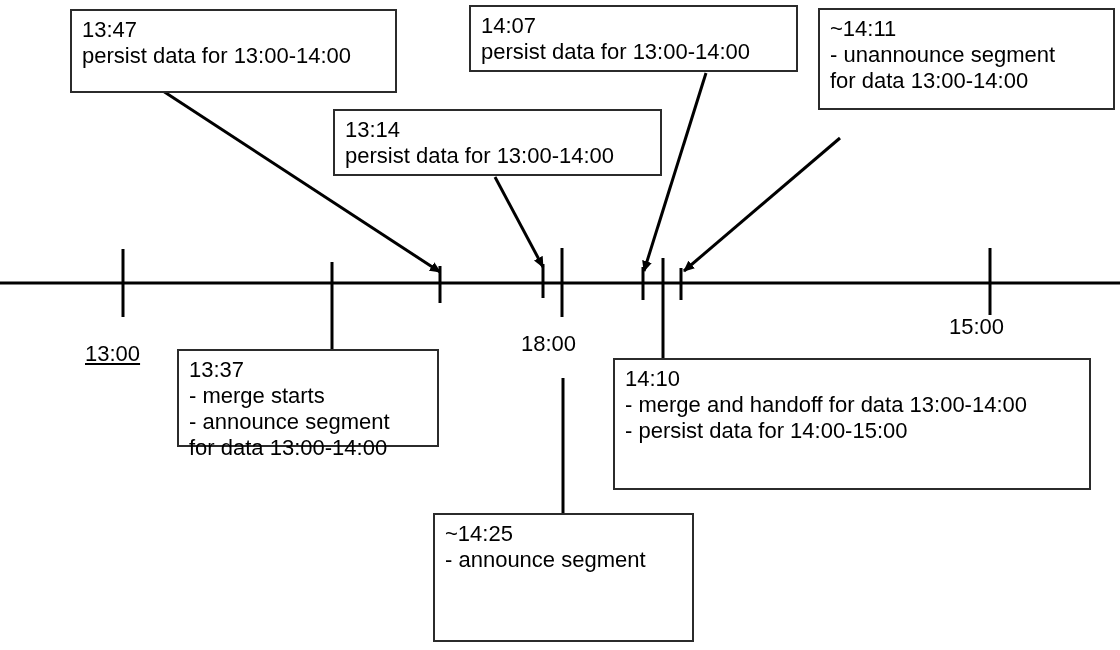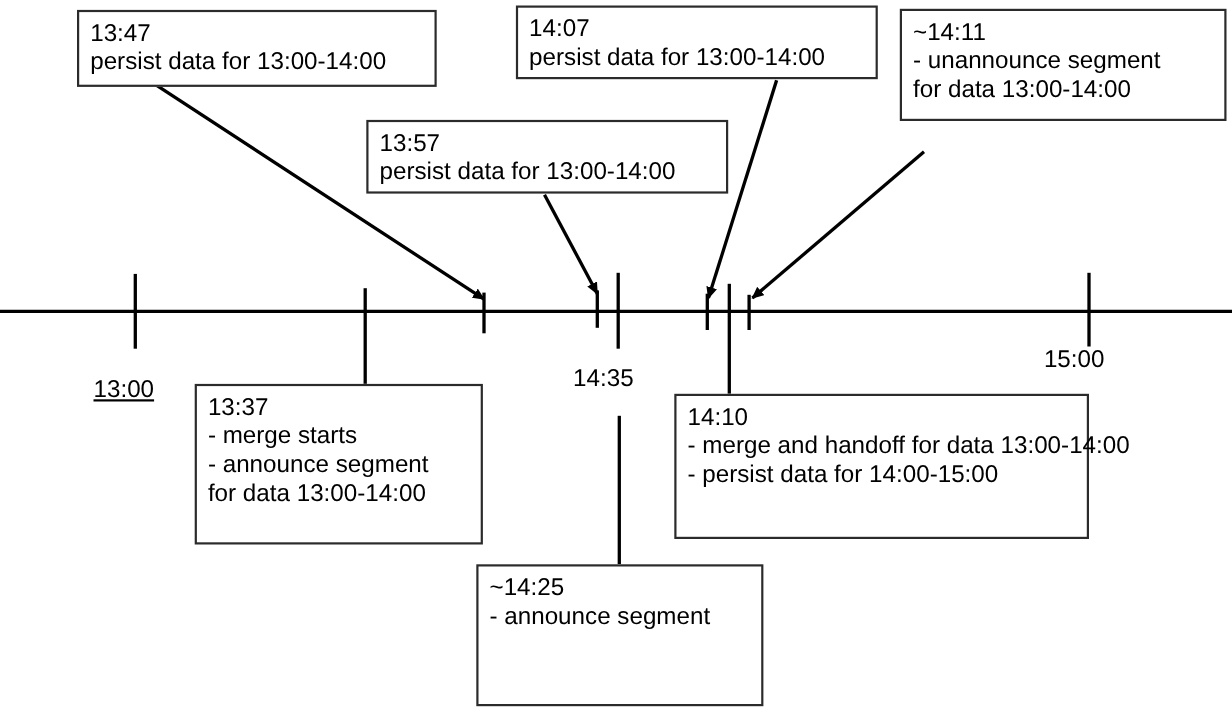--- a/index.html
+++ b/index.html
@@ -33,26 +33,26 @@
     line-height: 26px;
     white-space: nowrap;
   }
   .axis-label {
     position: absolute;
     font-size: 22px;
     line-height: 24px;
     white-space: nowrap;
   }
   
-  #c1347 { left: 70px;  top: 9px;   width: 327px; height: 70px; }
+  #c1347 { left: 70px;  top: 9px;   width: 327px; height: 84px; }
   #c1407 { left: 469px; top: 5px;   width: 329px; height: 67px; }
   #c1411 { left: 818px; top: 8px;   width: 297px; height: 102px; }
   #c1357 { left: 333px; top: 109px; width: 329px; height: 67px; }
-  #c1337 { left: 177px; top: 349px; width: 262px; height: 146px; }
-  #c1410 { left: 613px; top: 358px; width: 377px; height: 132px; }
+  #c1337 { left: 177px; top: 349px; width: 262px; height: 98px; }
+  #c1410 { left: 613px; top: 358px; width: 478px; height: 132px; }
   #c1400 { left: 433px; top: 513px; width: 261px; height: 129px; }
   
   #al-1300 { left: 85px;  top: 342px; text-decoration: underline; }
   #al-1400 { left: 521px; top: 332px; }
   #al-1500 { left: 949px; top: 315px; }
 </style>
 </head>
 <body>
 
 <div id="stage">
@@ -79,41 +79,41 @@
 
     <line x1="563" y1="378" x2="563" y2="513" stroke="#000000" stroke-width="3"></line>
 
     <line x1="140" y1="76" x2="440" y2="272" stroke="#000000" stroke-width="3" marker-end="url(#ah)"></line>
     <line x1="495" y1="177" x2="543" y2="267" stroke="#000000" stroke-width="3" marker-end="url(#ah)"></line>
     <line x1="706" y1="73" x2="644" y2="271" stroke="#000000" stroke-width="3" marker-end="url(#ah)"></line>
     <line x1="840" y1="138" x2="684" y2="271" stroke="#000000" stroke-width="3" marker-end="url(#ah)"></line>
   </svg>
 
   <div class="axis-label" id="al-1300">13:00</div>
-  <div class="axis-label" id="al-1400">14:35</div>
+  <div class="axis-label" id="al-1400">18:00</div>
   <div class="axis-label" id="al-1500">15:00</div>
 
   <div class="callout" id="c1347">
     <div>13:47</div>
     <div>persist data for 13:00-14:00</div>
   </div>
 
   <div class="callout" id="c1407">
     <div>14:07</div>
     <div>persist data for 13:00-14:00</div>
   </div>
 
   <div class="callout" id="c1411">
     <div>~14:11</div>
     <div>- unannounce segment</div>
     <div>for data 13:00-14:00</div>
   </div>
 
   <div class="callout" id="c1357">
-    <div>13:57</div>
+    <div>13:14</div>
     <div>persist data for 13:00-14:00</div>
   </div>
 
   <div class="callout" id="c1337">
     <div>13:37</div>
     <div>- merge starts</div>
     <div>- announce segment</div>
     <div>for data 13:00-14:00</div>
   </div>
 

